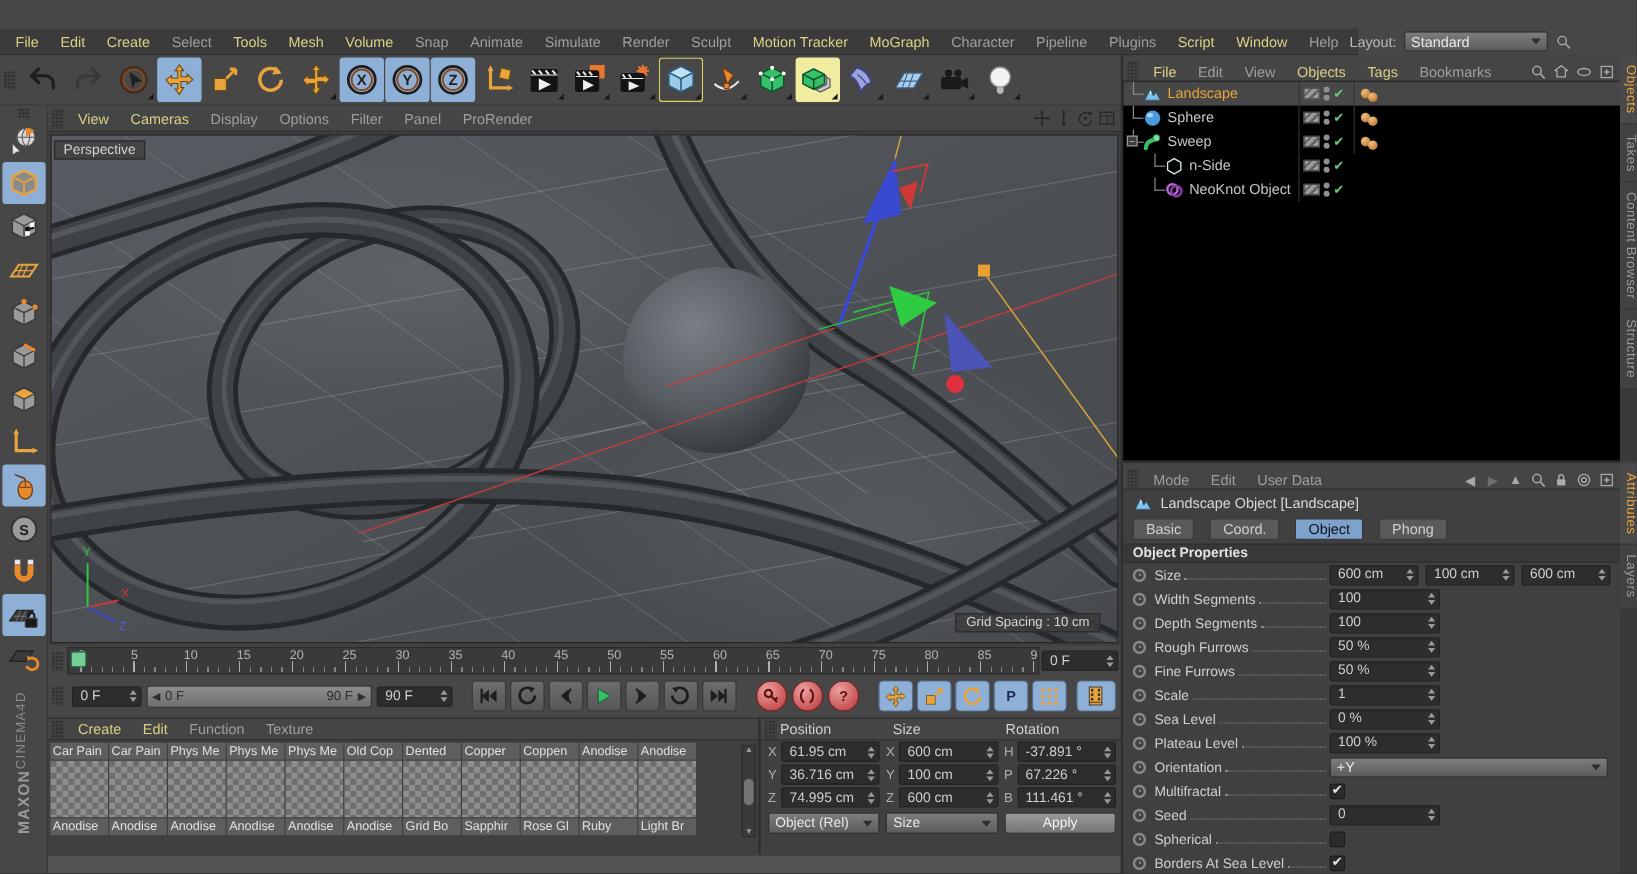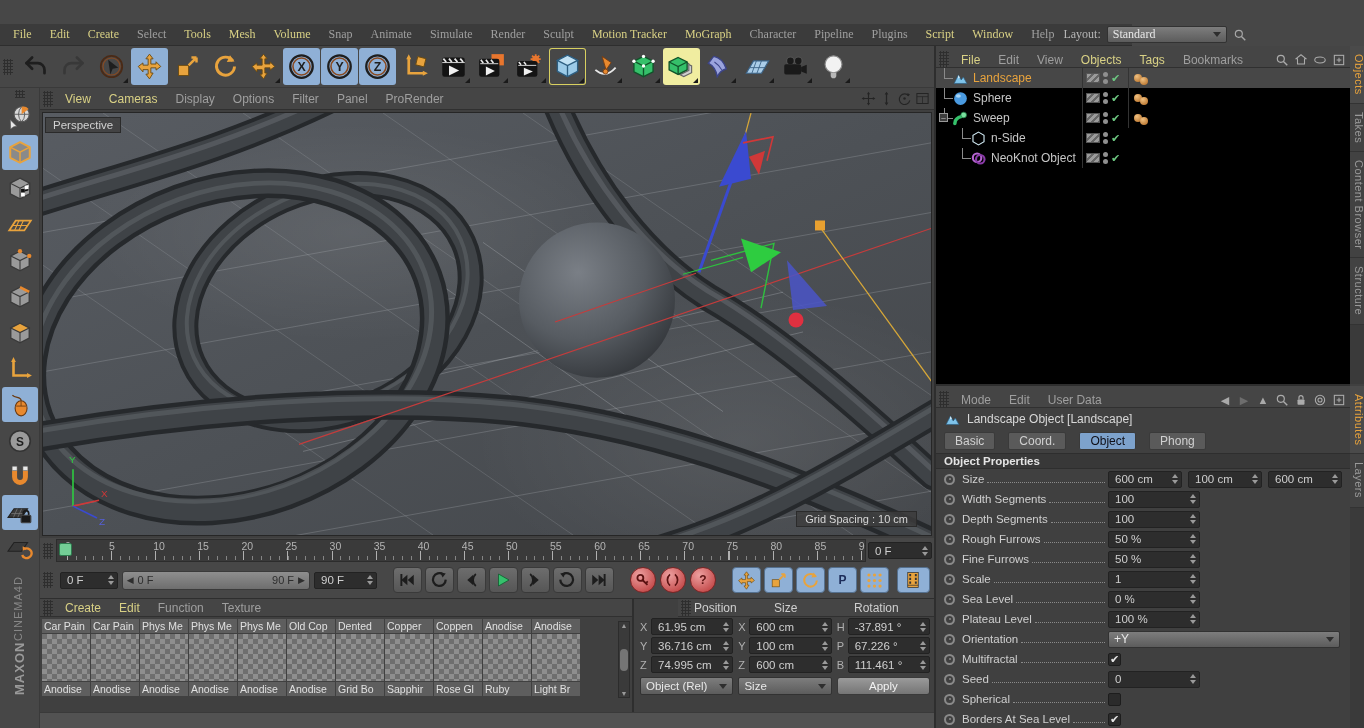--- a/index.html
+++ b/index.html
@@ -12,21 +12,21 @@
   .titlebar{position:absolute;left:0;top:0;width:1364px;height:24px;background:#1b1b1b;
     display:flex;align-items:center;gap:6px;padding-left:6px;color:#dcdcdc;}
   .tlogo{width:16px;height:16px;display:inline-flex;}
   .wctrl{margin-left:auto;display:flex;height:24px;}
   .wbtn{width:45px;display:flex;align-items:center;justify-content:center;color:#e8e8e8;font-size:13px;}
   .maxbox{width:9px;height:8px;border:1px solid #e0e0e0;position:relative;background:#1b1b1b;}
   .maxbox::before{content:"";position:absolute;top:-4px;left:2px;width:9px;height:8px;border:1px solid #e0e0e0;}
   .maxbox::after{content:"";position:absolute;top:-1px;left:-1px;width:9px;height:8px;background:#1b1b1b;}
   
   .menubar{position:absolute;left:0;top:24px;width:1132px;height:22px;background:#3b3b3b;
-    display:flex;align-items:center;padding-left:4px;border-bottom:1px solid #2e2e2e;font-family:Liberation Serif, serif;}
+    display:flex;align-items:center;padding-left:4px;border-bottom:1px solid #2e2e2e;}
   .pm-item{padding:2px 9px;color:#9f9f9f;white-space:nowrap;}
   .pm-item[data-hl="y"]{color:#d9d185;}
   .layoutbox{margin-left:auto;display:flex;align-items:center;gap:6px;padding-right:6px;}
   .laylab{color:#b8b8b8;}
   .dd{display:flex;align-items:center;background:linear-gradient(#7d7d7d,#5c5c5c);
       border:1px solid #323232;border-radius:2px;height:17px;padding:0 5px;color:#e8e8e8;}
   .ddarr{margin-left:auto;width:0;height:0;border-left:4px solid transparent;border-right:4px solid transparent;
       border-top:5px solid #2e2e2e;}
   .layoutdd{width:120px;}
   
@@ -113,21 +113,21 @@
     padding:1px 2px;overflow:hidden;white-space:nowrap;}
   .partialrow{height:11px;margin:1px 0 0 2px;width:539px;overflow:hidden;
     background-image:radial-gradient(circle 22px at 24px 25px,#6e6e6e 62%,transparent 64%);
     background-size:49px 11px;background-repeat:repeat-x;}
   .matscroll{position:absolute;right:2px;top:22px;bottom:14px;width:12px;background:#3a3a3a;border:1px solid #2c2c2c;
     display:flex;flex-direction:column;align-items:center;justify-content:space-between;color:#9a9a9a;font-size:7px;}
   .mthumb{width:8px;height:22px;background:#757575;border-radius:4px;}
   
   .coordpanel{position:absolute;left:632px;top:598px;width:302px;height:114px;background:#404040;
     border-top:1px solid #2e2e2e;border-left:2px solid #2e2e2e;}
-  .coordhead{height:18px;display:flex;align-items:center;background:#454545;border-bottom:1px solid #303030;gap:0;margin-left:44px;}
+  .coordhead{height:18px;display:flex;align-items:center;background:#454545;border-bottom:1px solid #303030;gap:0;}
   .chcol{width:94px;color:#cfcfcf;}
   .crow{display:flex;align-items:center;gap:5px;padding:1px 4px 1px 6px;}
   .ccell{display:flex;align-items:center;gap:3px;width:96px;}
   .caxis{width:8px;color:#b0b0b0;font-size:11px;}
   .ccell .fld{flex:1;}
   .cbot{display:flex;align-items:center;gap:5px;padding:3px 4px 0 6px;}
   .cbot .dd{width:96px;height:18px;font-size:11.5px;}
   .applybtn{width:96px;height:18px;background:linear-gradient(#9a9a9a,#757575);border:1px solid #3a3a3a;
     border-radius:3px;color:#f2f2f2;display:flex;align-items:center;justify-content:center;font-size:11.5px;}
   

